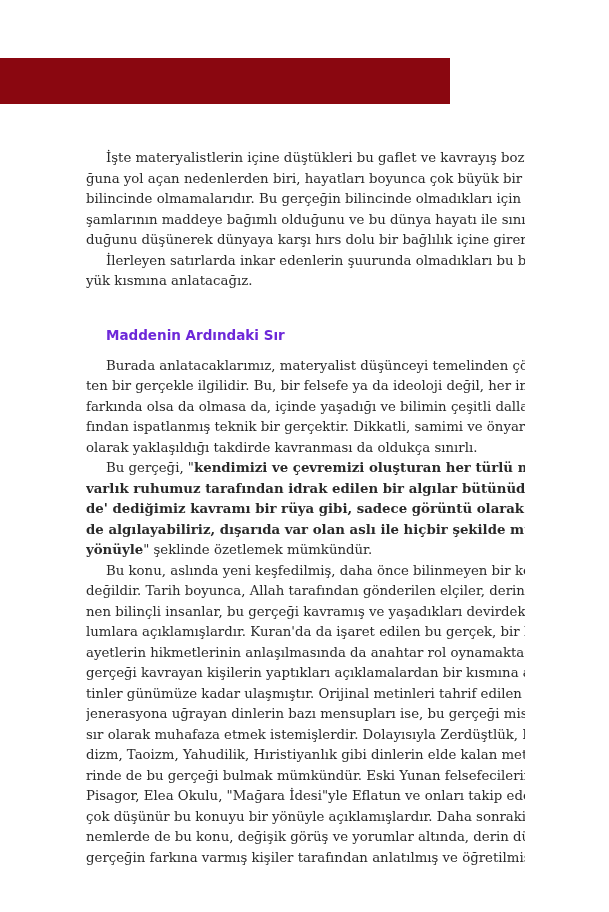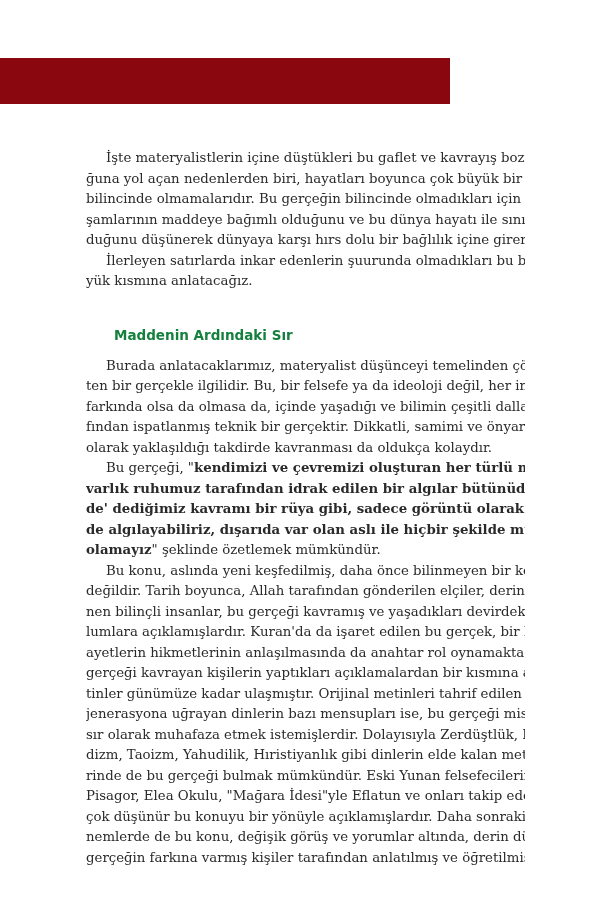--- a/index.html
+++ b/index.html
@@ -16,22 +16,22 @@
   .line {
     display: block; height: 20.5px; line-height: 20.5px;
     white-space: nowrap; text-align: justify; text-align-last: justify;
     overflow: hidden;
   }
   .line.last { text-align-last: left; }
   .line.indent { padding-left: 20px; }
   .para { margin: 0; }
   .heading {
     font-family: "DejaVu Sans", "Liberation Sans", sans-serif;
-    font-weight: bold; font-size: 13.5px; color: #15803d;
-    margin: 34px 0 12px 28px; height: 18px; line-height: 18px;
+    font-weight: bold; font-size: 13.5px; color: #6d28d9;
+    margin: 34px 0 12px 20px; height: 18px; line-height: 18px;
   }
   b { font-weight: bold; }
 </style>
 </head>
 <body>
 
 <div class="top-band" style="background: rgb(138, 7, 16);"></div>
 
 <div class="content">
 
@@ -48,29 +48,29 @@
     <span class="line last">yük kısmına anlatacağız.</span>
   </div>
 
   <div class="heading">Maddenin Ardındaki Sır</div>
 
   <div class="para">
     <span class="line indent">Burada anlatacaklarımız, materyalist düşünceyi temelinden çöker-</span>
     <span class="line">ten bir gerçekle ilgilidir. Bu, bir felsefe ya da ideoloji değil, her insanın,</span>
     <span class="line">farkında olsa da olmasa da, içinde yaşadığı ve bilimin çeşitli dalları tara-</span>
     <span class="line">fından ispatlanmış teknik bir gerçektir. Dikkatli, samimi ve önyargısız</span>
-    <span class="line last">olarak yaklaşıldığı takdirde kavranması da oldukça kolaydır.</span>
+    <span class="line last">olarak yaklaşıldığı takdirde kavranması da oldukça sınırlı.</span>
   </div>
 
   <div class="para">
     <span class="line indent"><span>Bu gerçeği, "</span><b>kendimizi ve çevremizi oluşturan her türlü maddi</b></span>
     <span class="line"><b>varlık ruhumuz tarafından idrak edilen bir algılar bütünüdür; 'mad-</b></span>
     <span class="line"><b>de' dediğimiz kavramı bir rüya gibi, sadece görüntü olarak beynimiz-</b></span>
     <span class="line"><b>de algılayabiliriz, dışarıda var olan aslı ile hiçbir şekilde muhatap</b></span>
-    <span class="line last"><b>olamayız</b><span>" şeklinde özetlemek mümkündür.</span></span>
+    <span class="line last"><b>yönüyle</b><span>" şeklinde özetlemek mümkündür.</span></span>
   </div>
 
   <div class="para" id="p3">
       <span class="line indent">Bu konu, aslında yeni keşfedilmiş, daha önce bilinmeyen bir konu</span>
       <span class="line">değildir. Tarih boyunca, Allah tarafından gönderilen elçiler, derin düşü-</span>
       <span class="line">nen bilinçli insanlar, bu gerçeği kavramış ve yaşadıkları devirdeki top-</span>
       <span class="line">lumlara açıklamışlardır. Kuran'da da işaret edilen bu gerçek, bir kısım</span>
       <span class="line">ayetlerin hikmetlerinin anlaşılmasında da anahtar rol oynamaktadır. Bu</span>
       <span class="line">gerçeği kavrayan kişilerin yaptıkları açıklamalardan bir kısmına ait me-</span>
       <span class="line">tinler günümüze kadar ulaşmıştır. Orijinal metinleri tahrif edilen ve de-</span>

